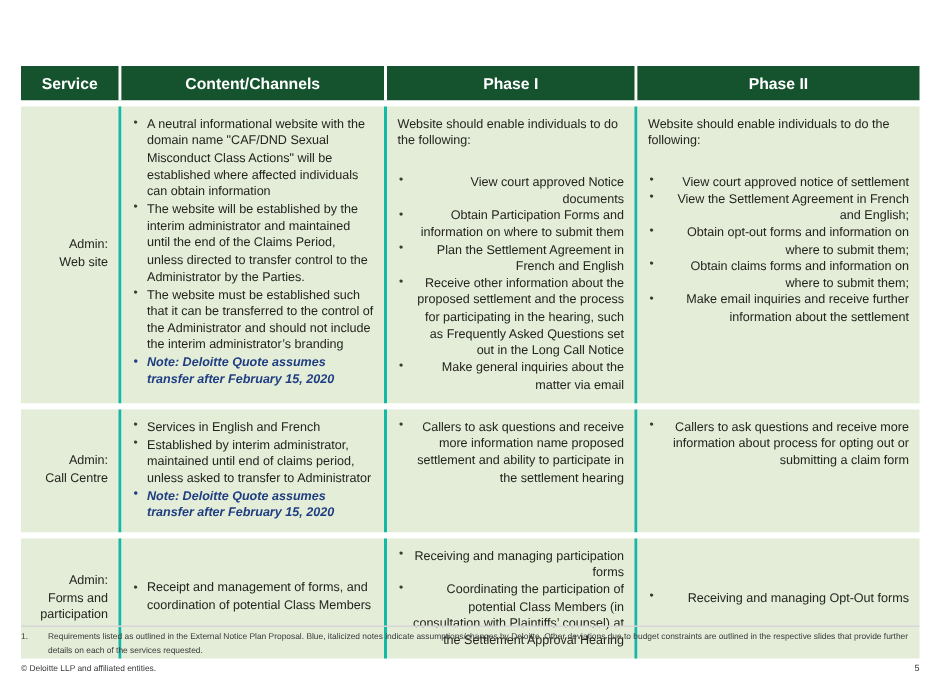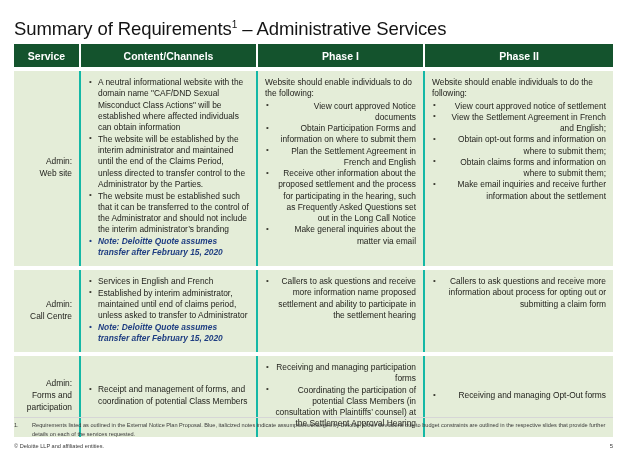--- a/index.html
+++ b/index.html
@@ -106,21 +106,21 @@
     color: #3c3c32;
   }
   ul.bullets > li.note {
     font-style: italic;
     color: #1F3E82;
     font-weight: 600;
   }
   ul.bullets > li.note:before { color: #1F3E82; }
 
   .lead-in {
-    margin: 0 0 1px 0;
+    margin: 0 0 16px 0;
   }
   ul.sub-bullets {
     margin: 0;
     padding: 0;
     list-style: none;
     text-align: right;
   }
   ul.sub-bullets > li {
     position: relative;
     padding-left: 10px;
@@ -172,21 +172,20 @@
     top: 443px;
     font-size: 6px;
     color: #3a3a3a;
   }
 </style>
 </head>
 <body>
 
 <div class="slide">
 
-  <h1 class="slide-title"><span>Summary of Requirements</span><sup>1</sup><span> – Administrative Services</span></h1>
 
   <table class="req-table">
     <colgroup>
       <col style="width:67px">
       <col style="width:177px">
       <col style="width:167px">
       <col style="width:188px">
     </colgroup>
     <thead>
       <tr>

